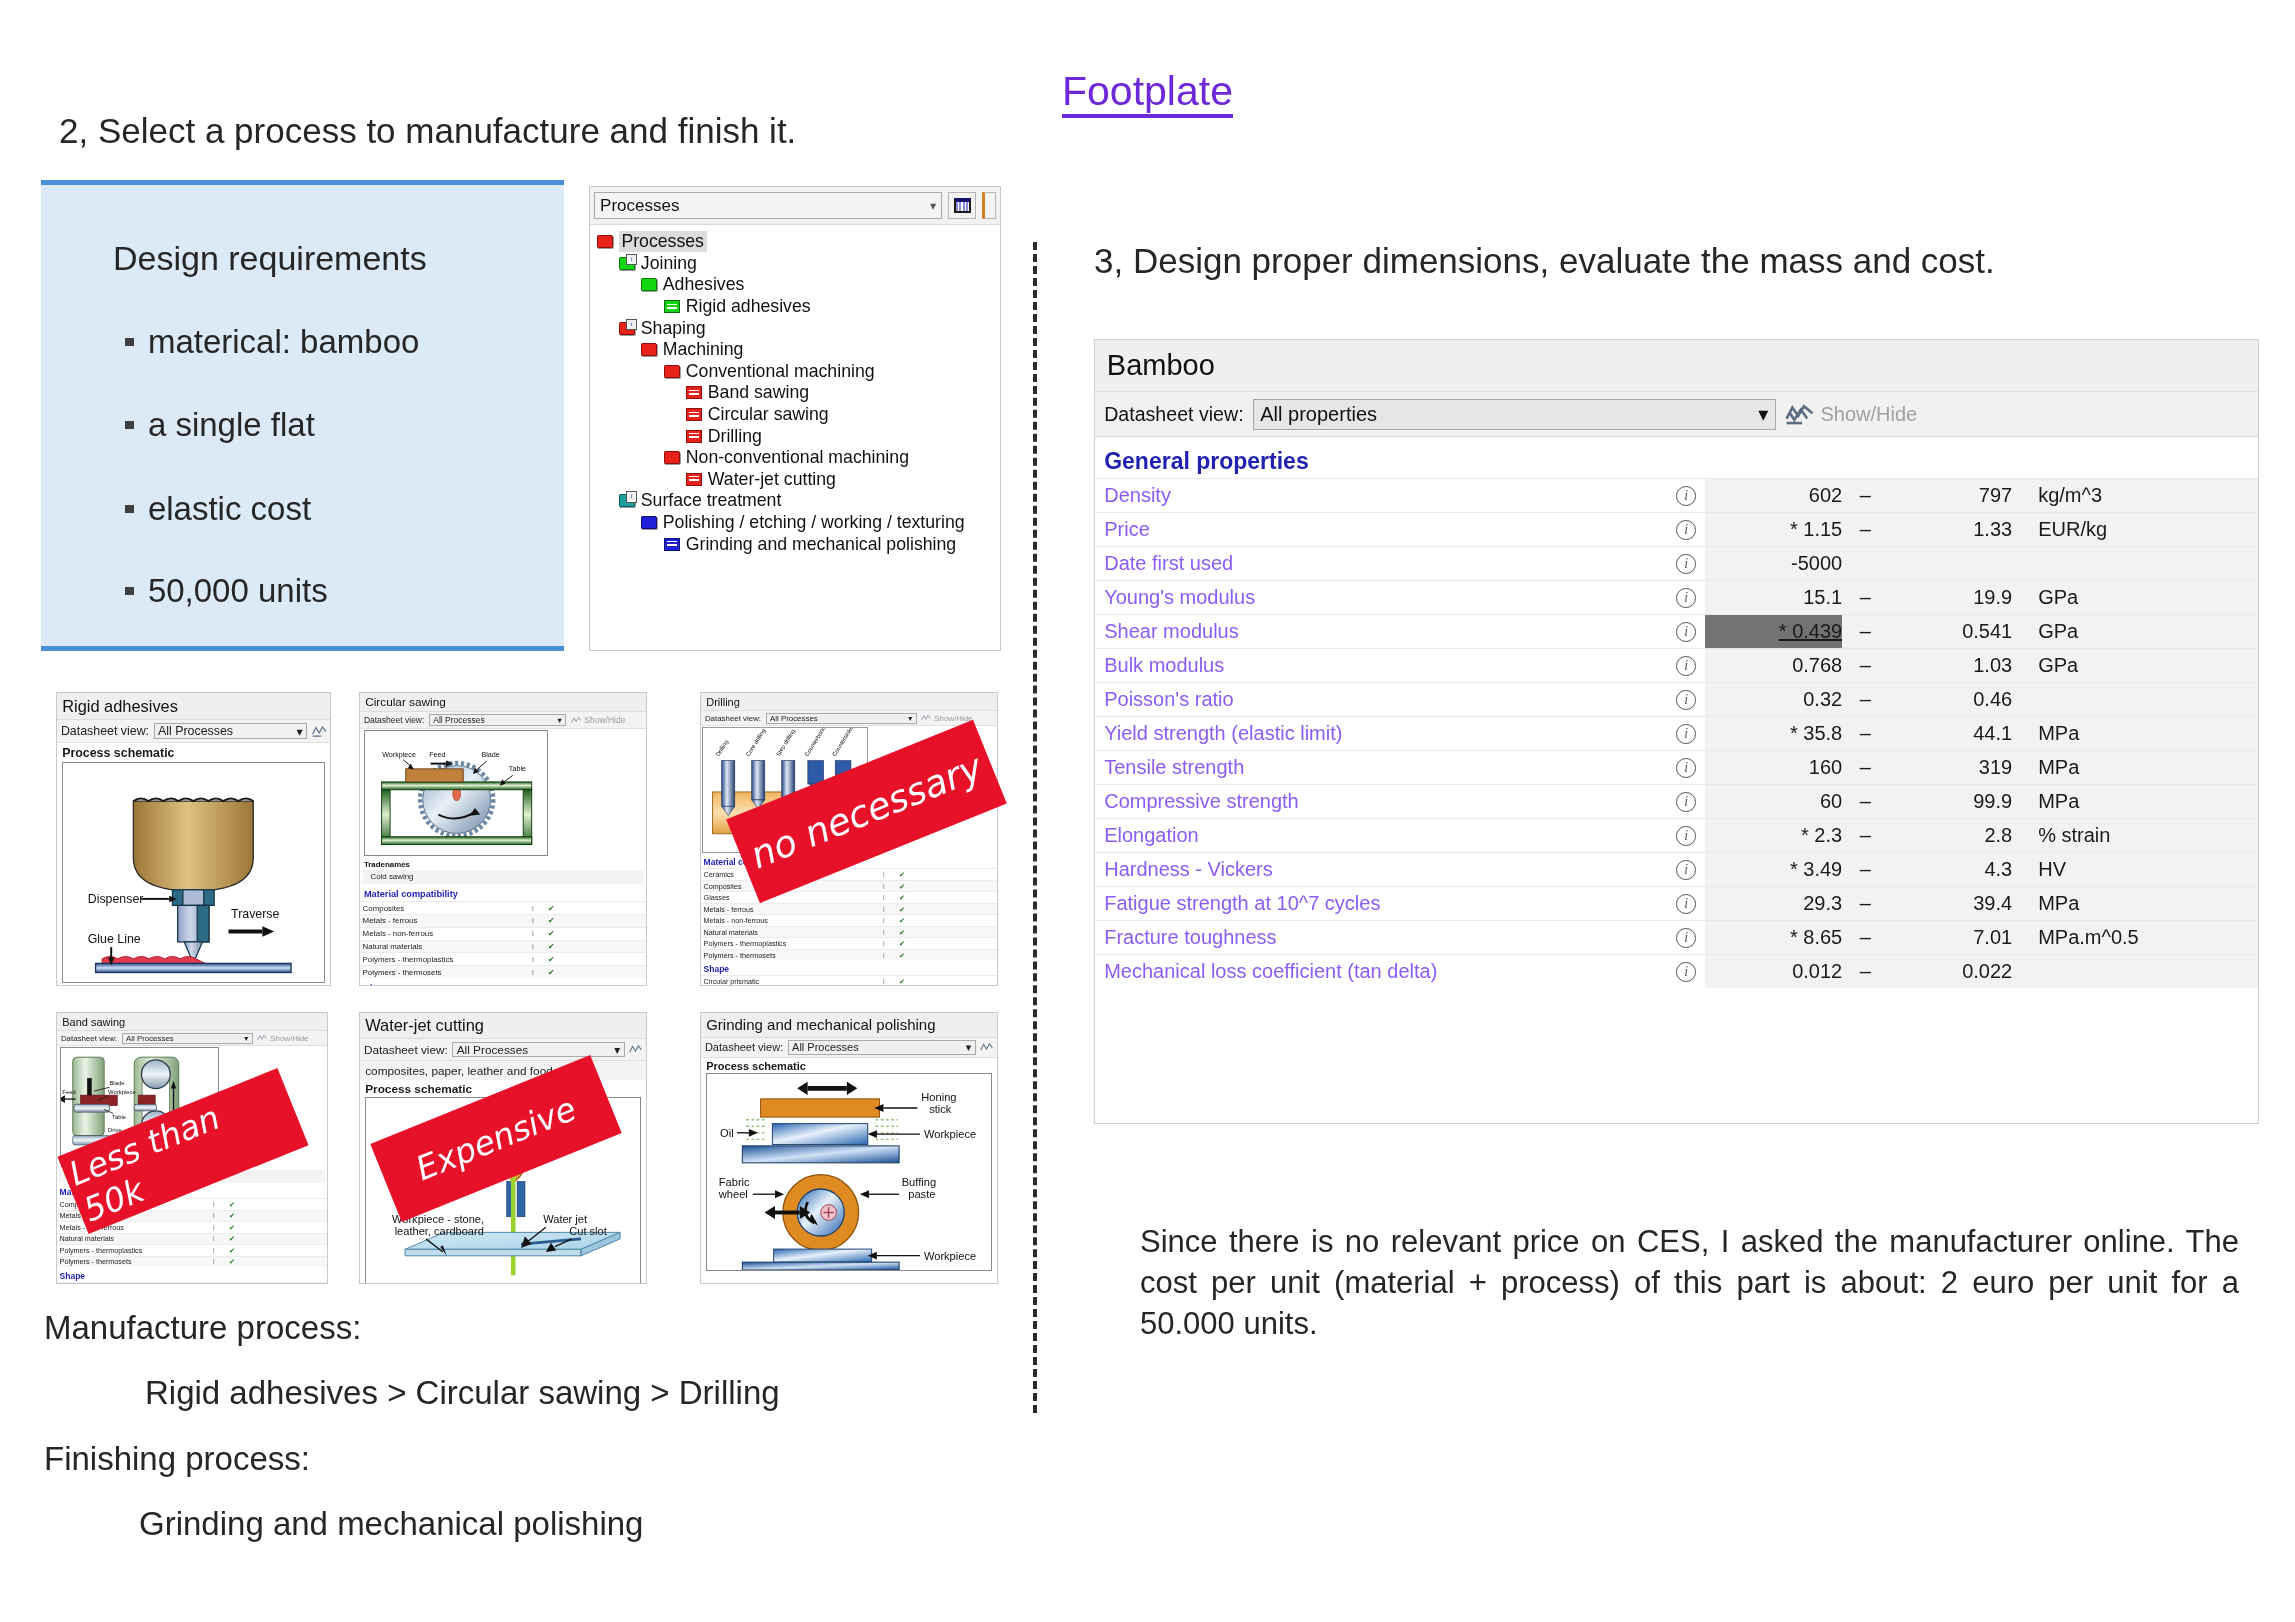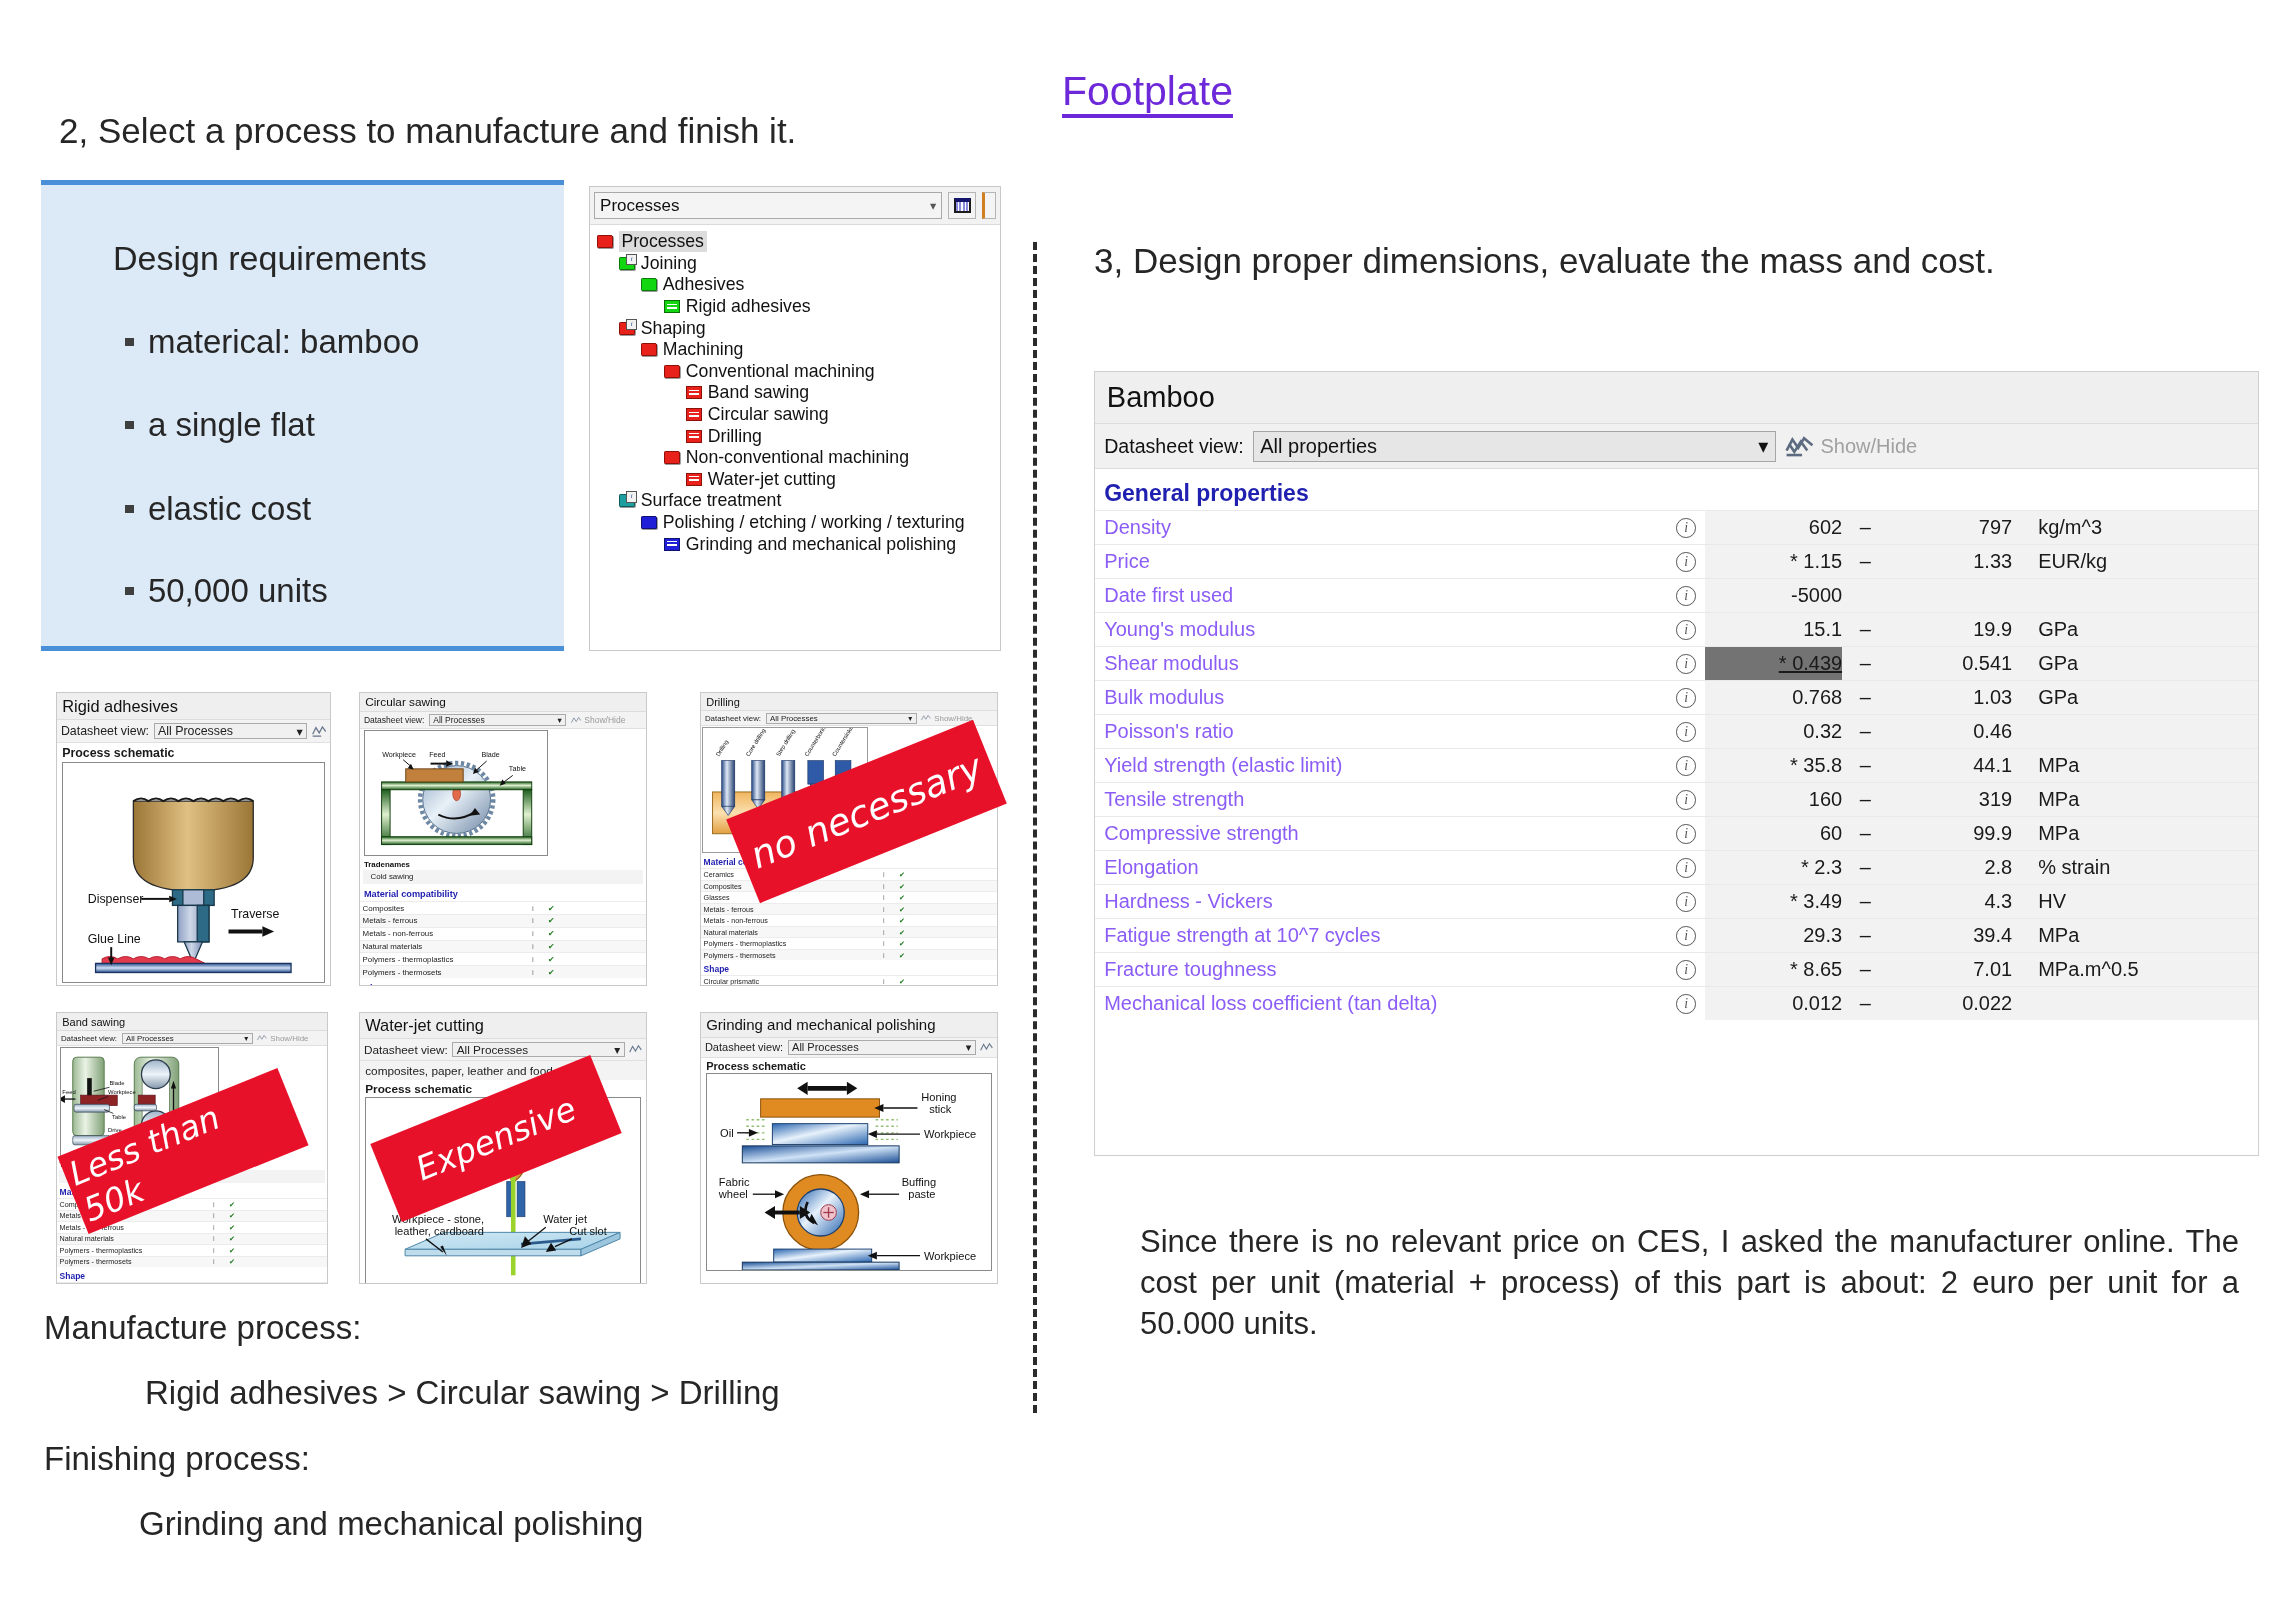--- a/index.html
+++ b/index.html
@@ -134,21 +134,21 @@
   
   .sum-line{font-size:33px;color:#262626;white-space:nowrap;}
   #sum-mfg-label{left:44px;top:1309px;}
   #sum-mfg-value{left:145px;top:1374px;}
   #sum-fin-label{left:44px;top:1440px;}
   #sum-fin-value{left:139px;top:1505px;}
 
   
   #ds{
     left:1094px;top:339px;width:1165px;height:785px;
-    background:#ffffff;border:0.7px solid #cfcfcf;box-sizing:border-box;overflow:hidden;margin-top:32px;
+    background:#ffffff;border:0.7px solid #cfcfcf;box-sizing:border-box;overflow:hidden;
   }
   #ds .ds-title{
     height:51px;background:#efefef;border-bottom:0.7px solid #dddddd;
     display:flex;align-items:center;padding-left:11.8px;font-size:29px;color:#111;
   }
   #ds .ds-toolbar{
     height:44px;background:#f1f1f1;border-bottom:0.7px solid #dcdcdc;
     display:flex;align-items:center;gap:9.2px;padding:0 9.2px;font-size:19.6px;color:#111;
   }
   #ds .ds-combo{

